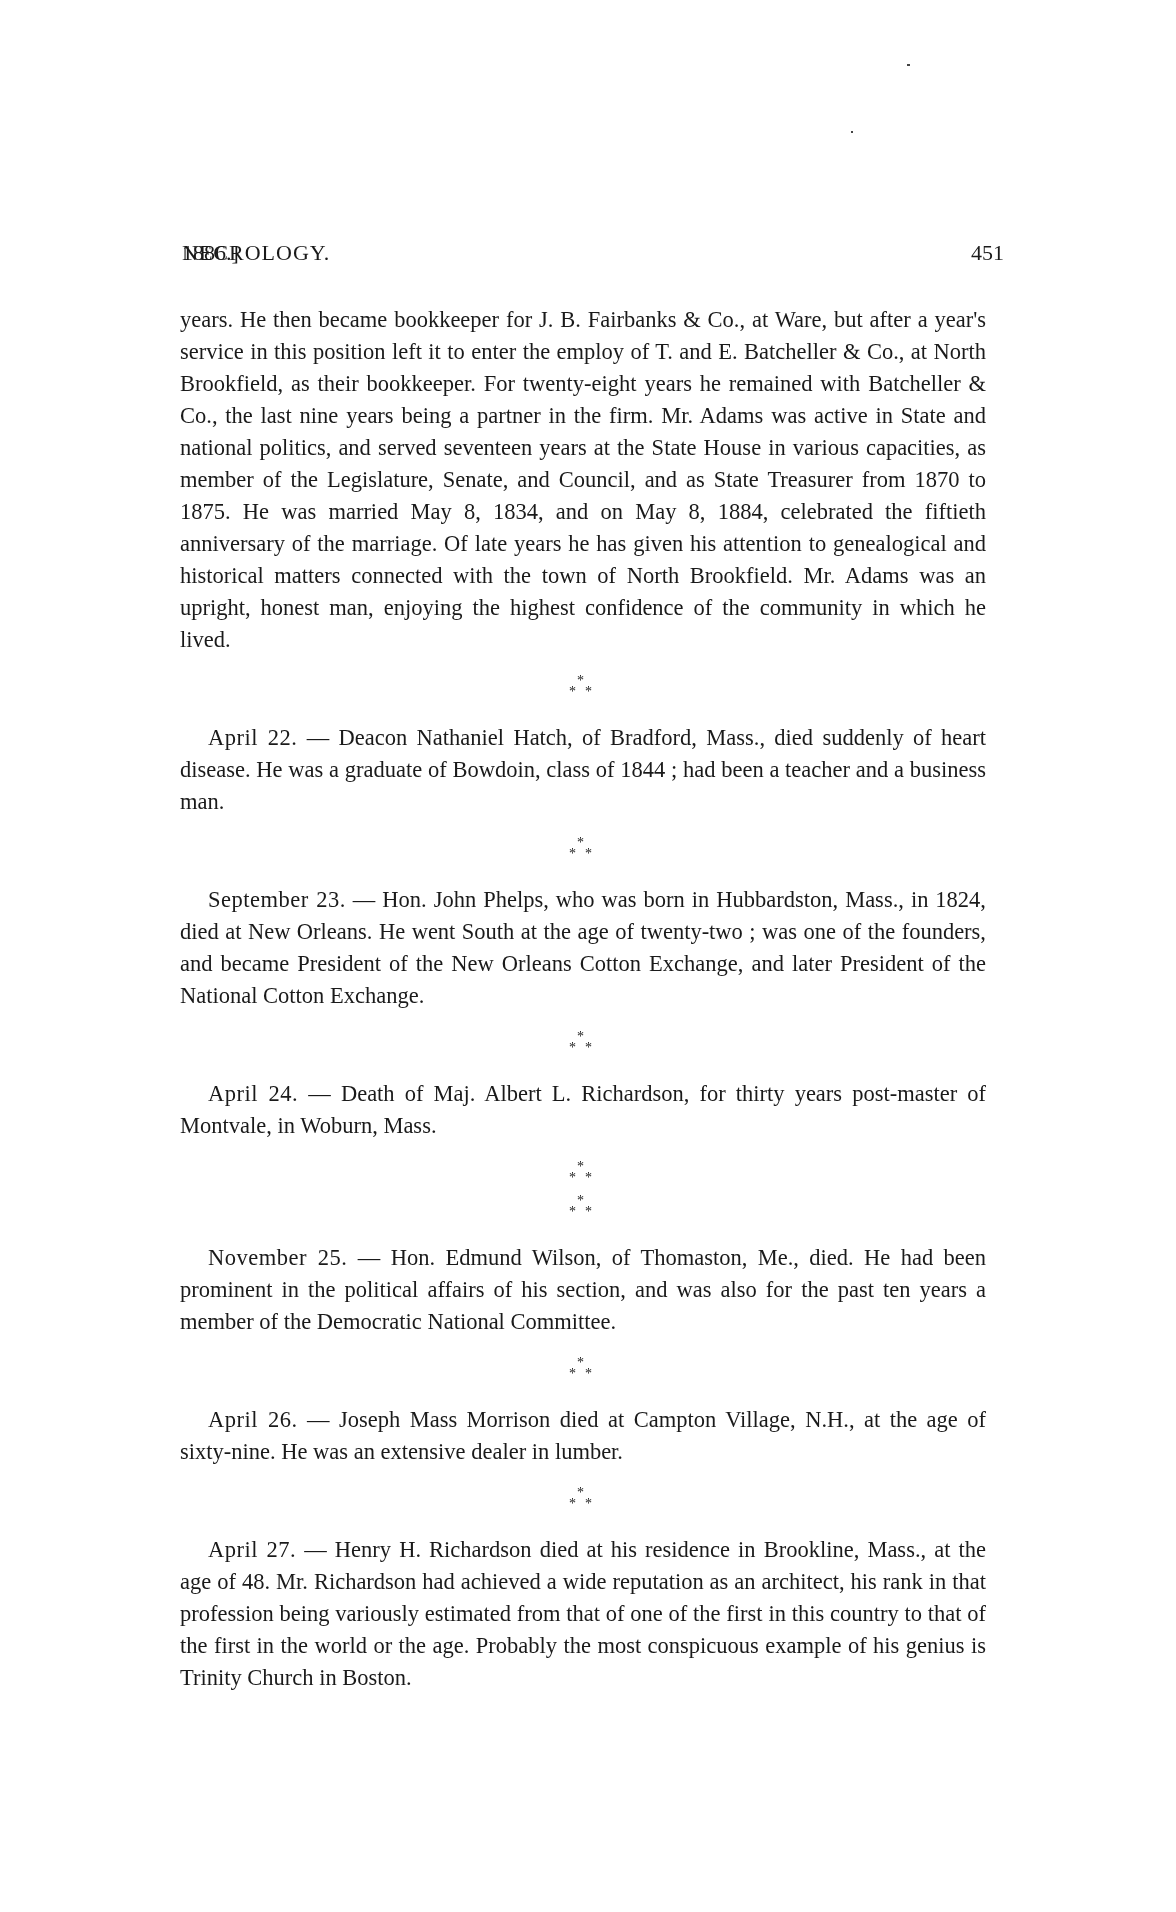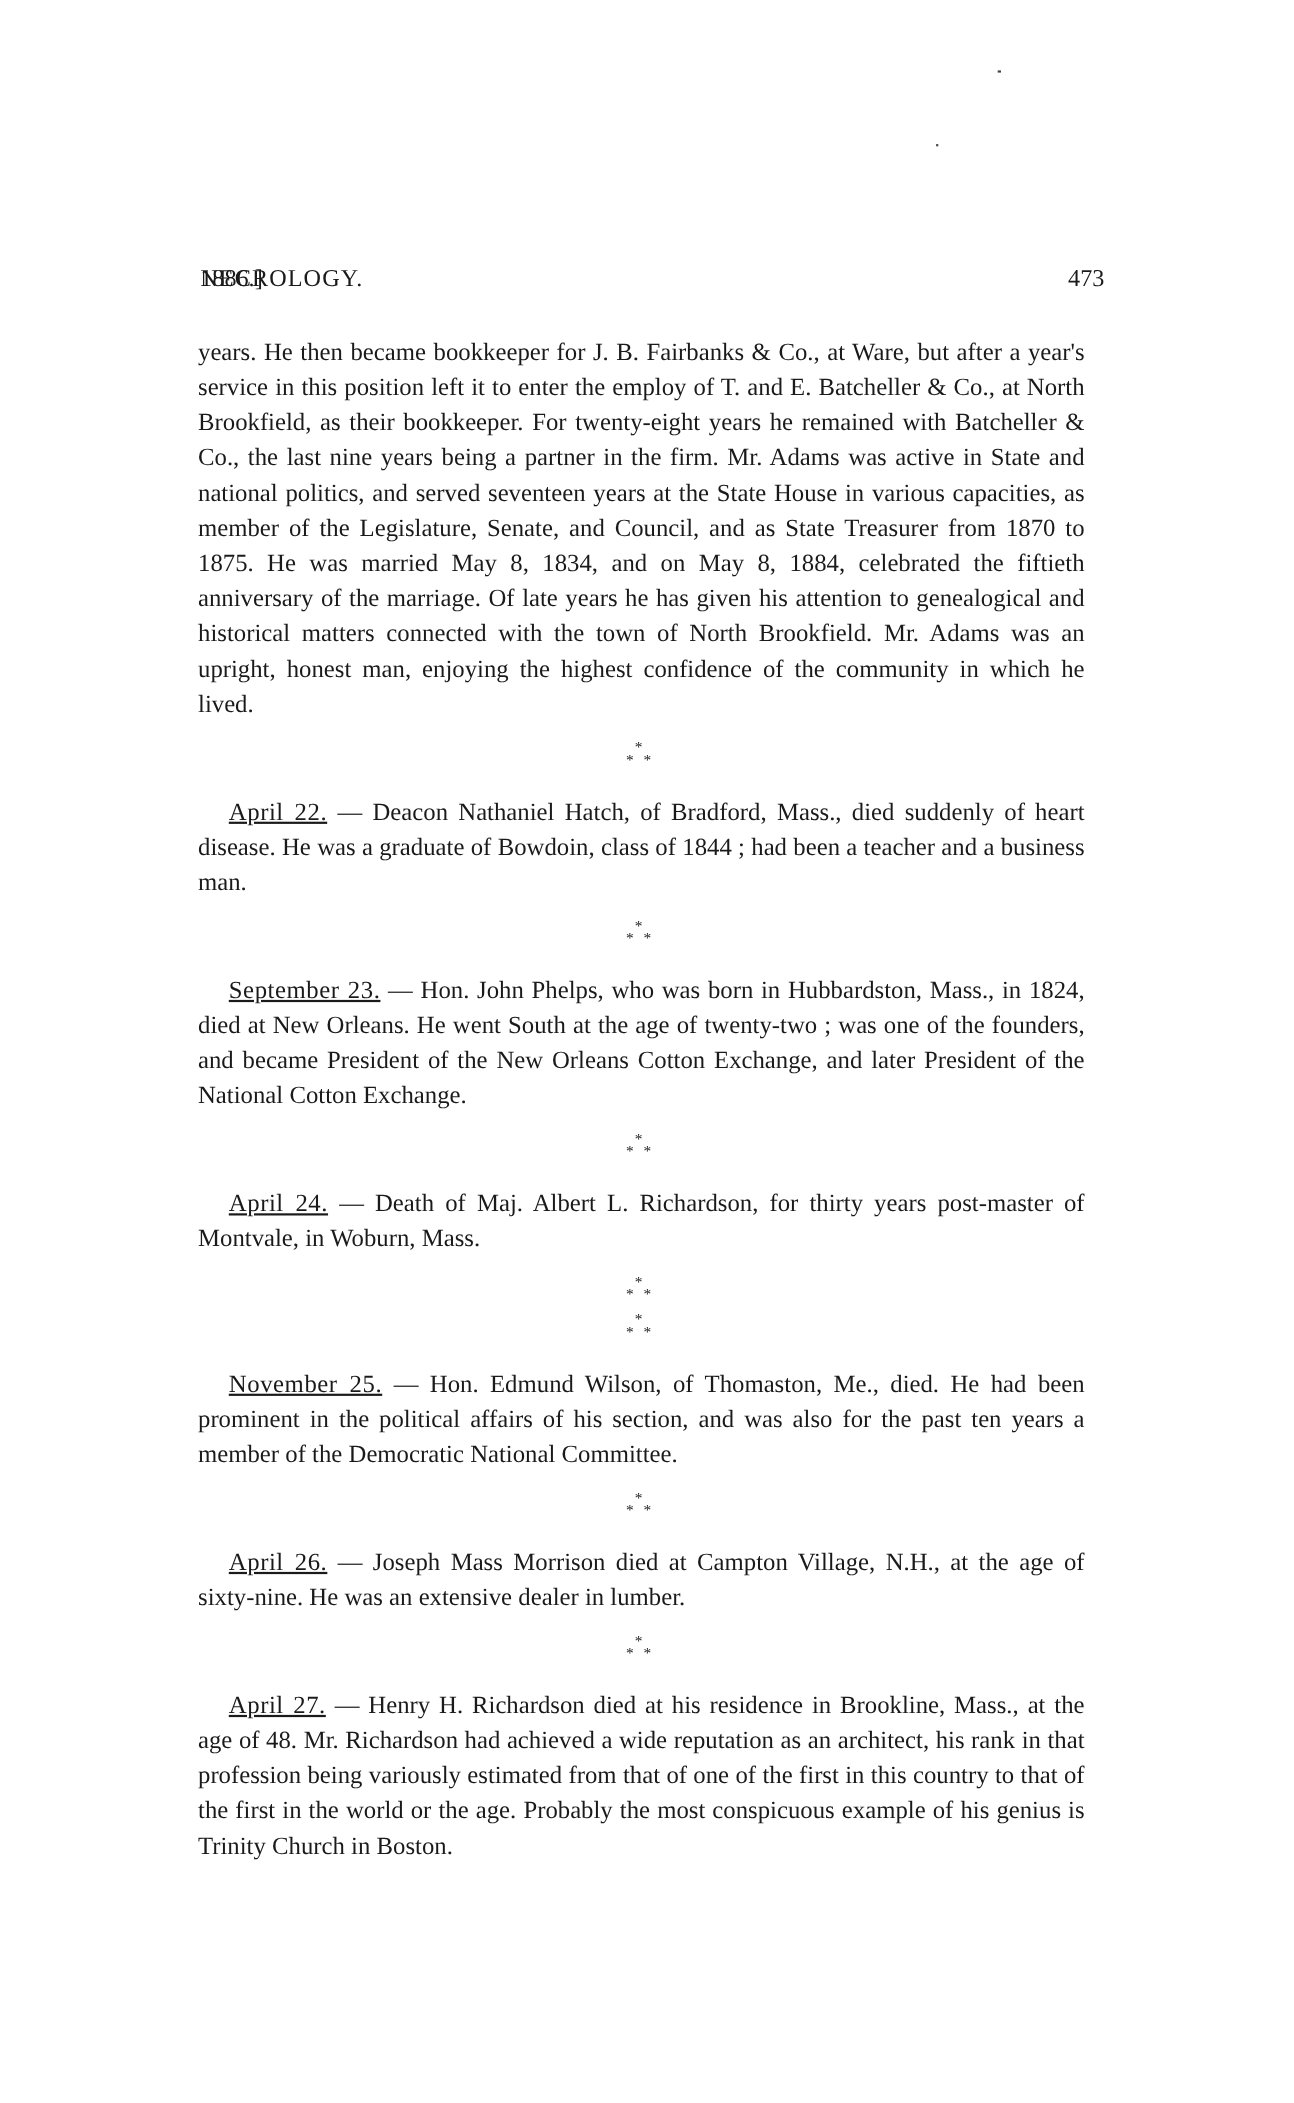--- a/index.html
+++ b/index.html
@@ -51,21 +51,20 @@
       line-height: 32px;
       text-align: justify;
       margin: 18px;
       text-indent: 0;
     }
     .para.indent {
       text-indent: 28px;
     }
     .para .date {
       letter-spacing: 0.5px;
-      text-decoration: underline;
     }
     .asterism {
       position: relative;
       height: 30px;
       width: 40px;
       margin: 4px auto 0 auto;
       font-size: 14px;
       line-height: 14px;
       color: #222;
     }
@@ -84,21 +83,21 @@
 <body>
 
 <div class="speck" style="left:907px; top:64px; width:3px; height:2px;"></div>
 <div class="speck" style="left:851px; top:131px; width:2px; height:2px;"></div>
 
 <div class="page">
 
   <div class="running-head">
     <span class="rh-left">1886.]</span>
     <span class="rh-center">NECROLOGY.</span>
-    <span class="rh-right">473</span>
+    <span class="rh-right">451</span>
   </div>
 
   <p class="para">
     <span>years. He then became bookkeeper for J. B. Fairbanks &amp; Co., at Ware, but after a year's service in this position left it to enter the employ of T. and E. Batcheller &amp; Co., at North Brookfield, as their bookkeeper. For twenty-eight years he remained with Batcheller &amp; Co., the last nine years being a partner in the firm. Mr. Adams was active in State and national politics, and served seventeen years at the State House in various capacities, as member of the Legislature, Senate, and Council, and as State Treasurer from 1870 to 1875. He was married May 8, 1834, and on May 8, 1884, celebrated the fiftieth anniversary of the marriage. Of late years he has given his attention to genealogical and historical matters connected with the town of North Brookfield. Mr. Adams was an upright, honest man, enjoying the highest confidence of the community in which he lived.</span>
   </p>
 
   <div class="asterism">
     <span class="a-top">*</span>
     <span class="a-left">*</span>
     <span class="a-right">*</span>

